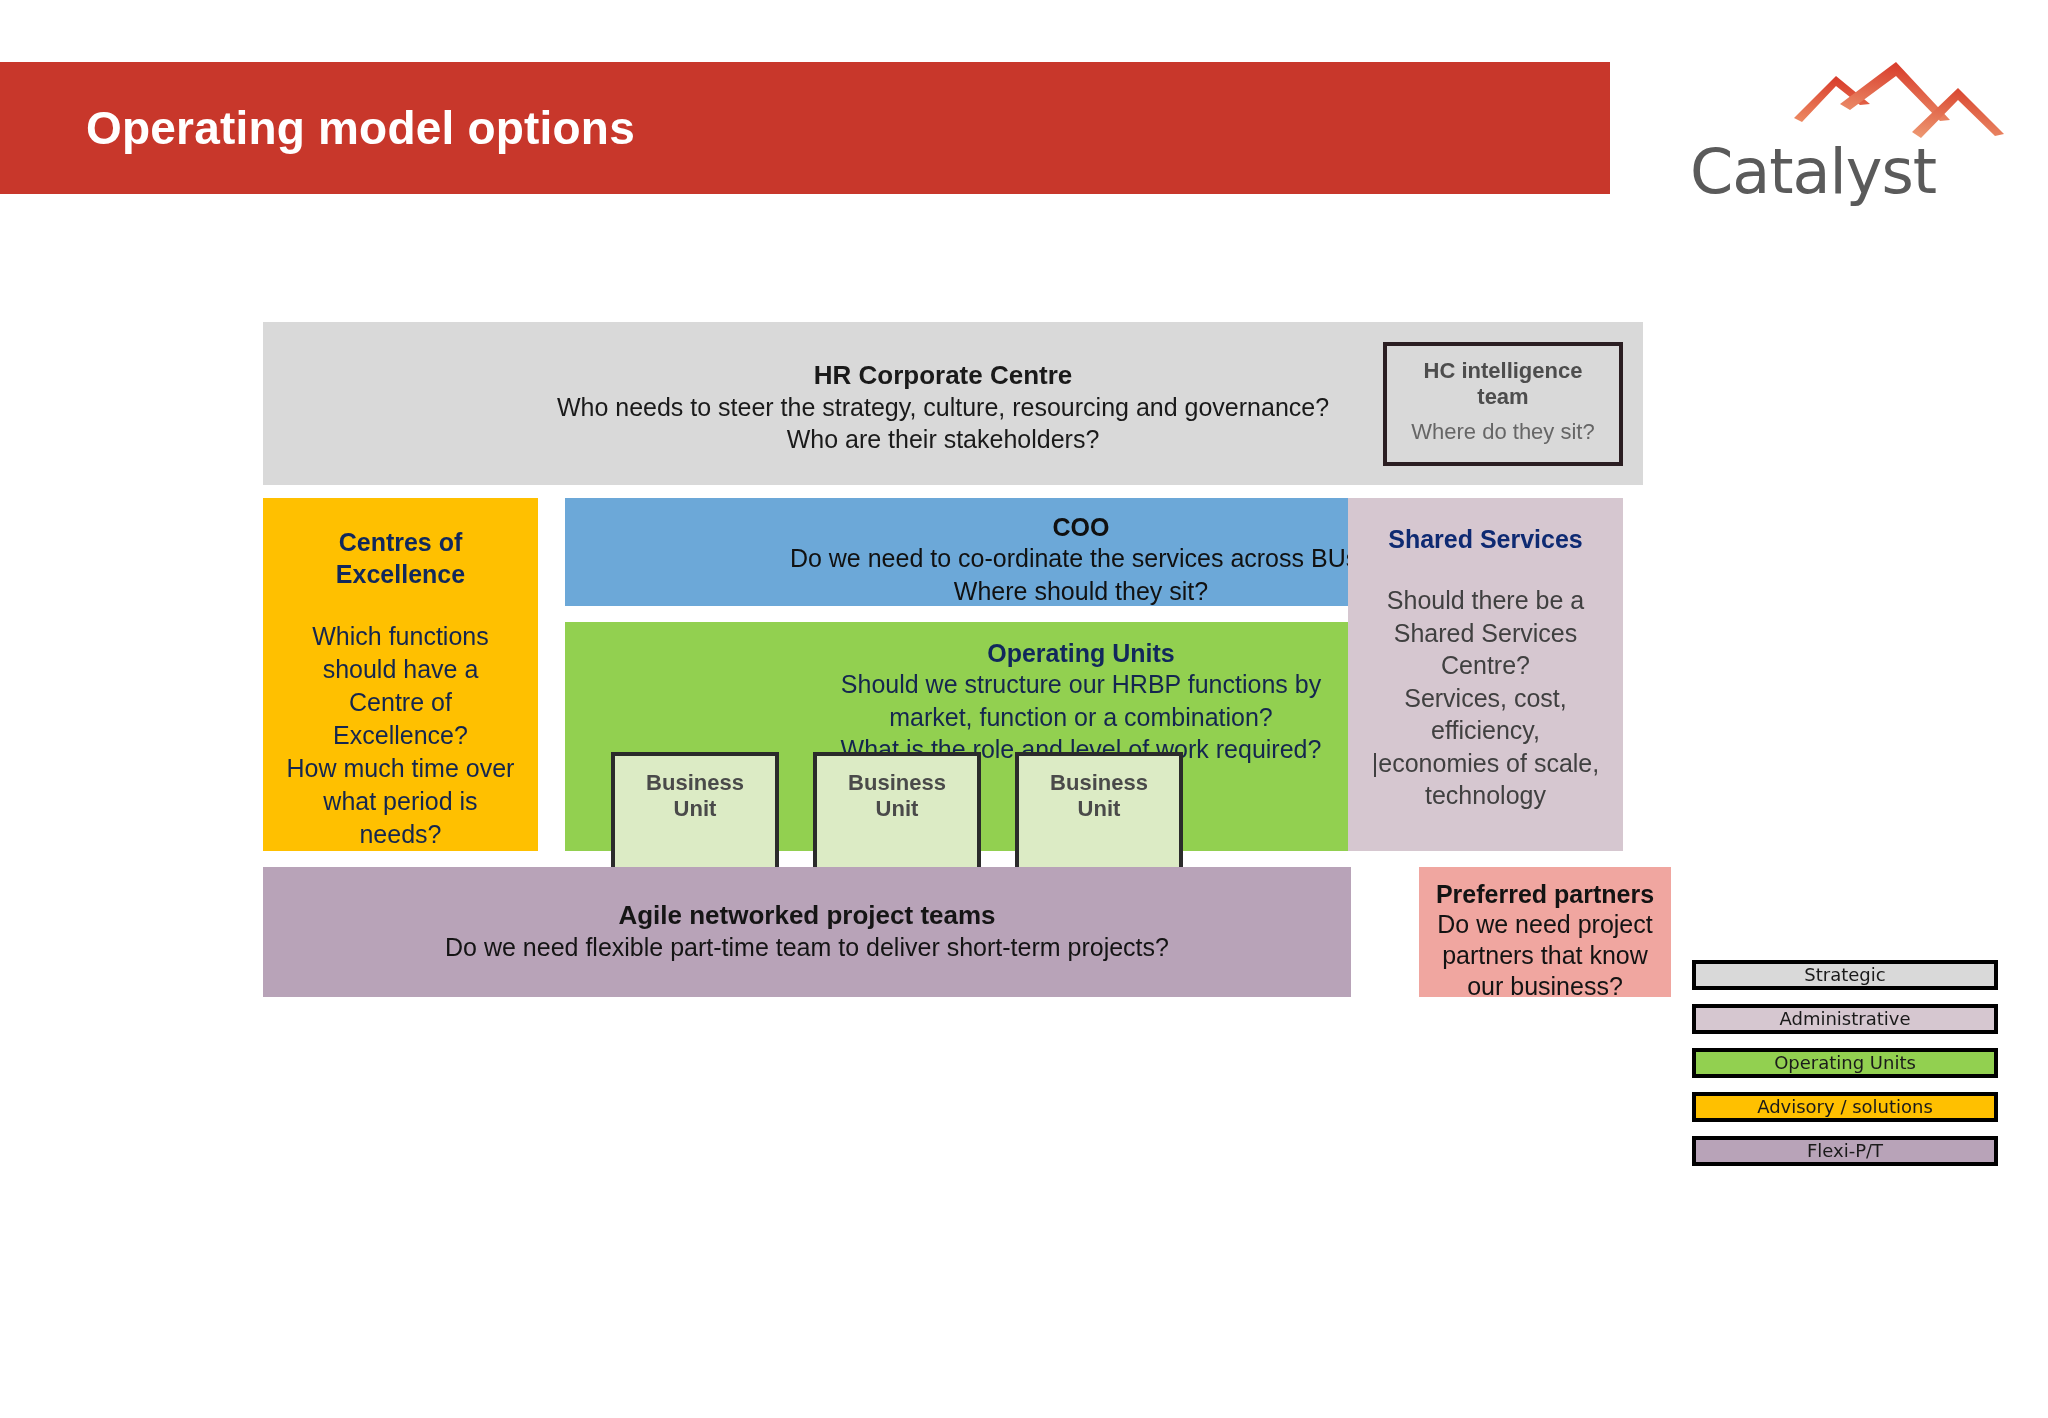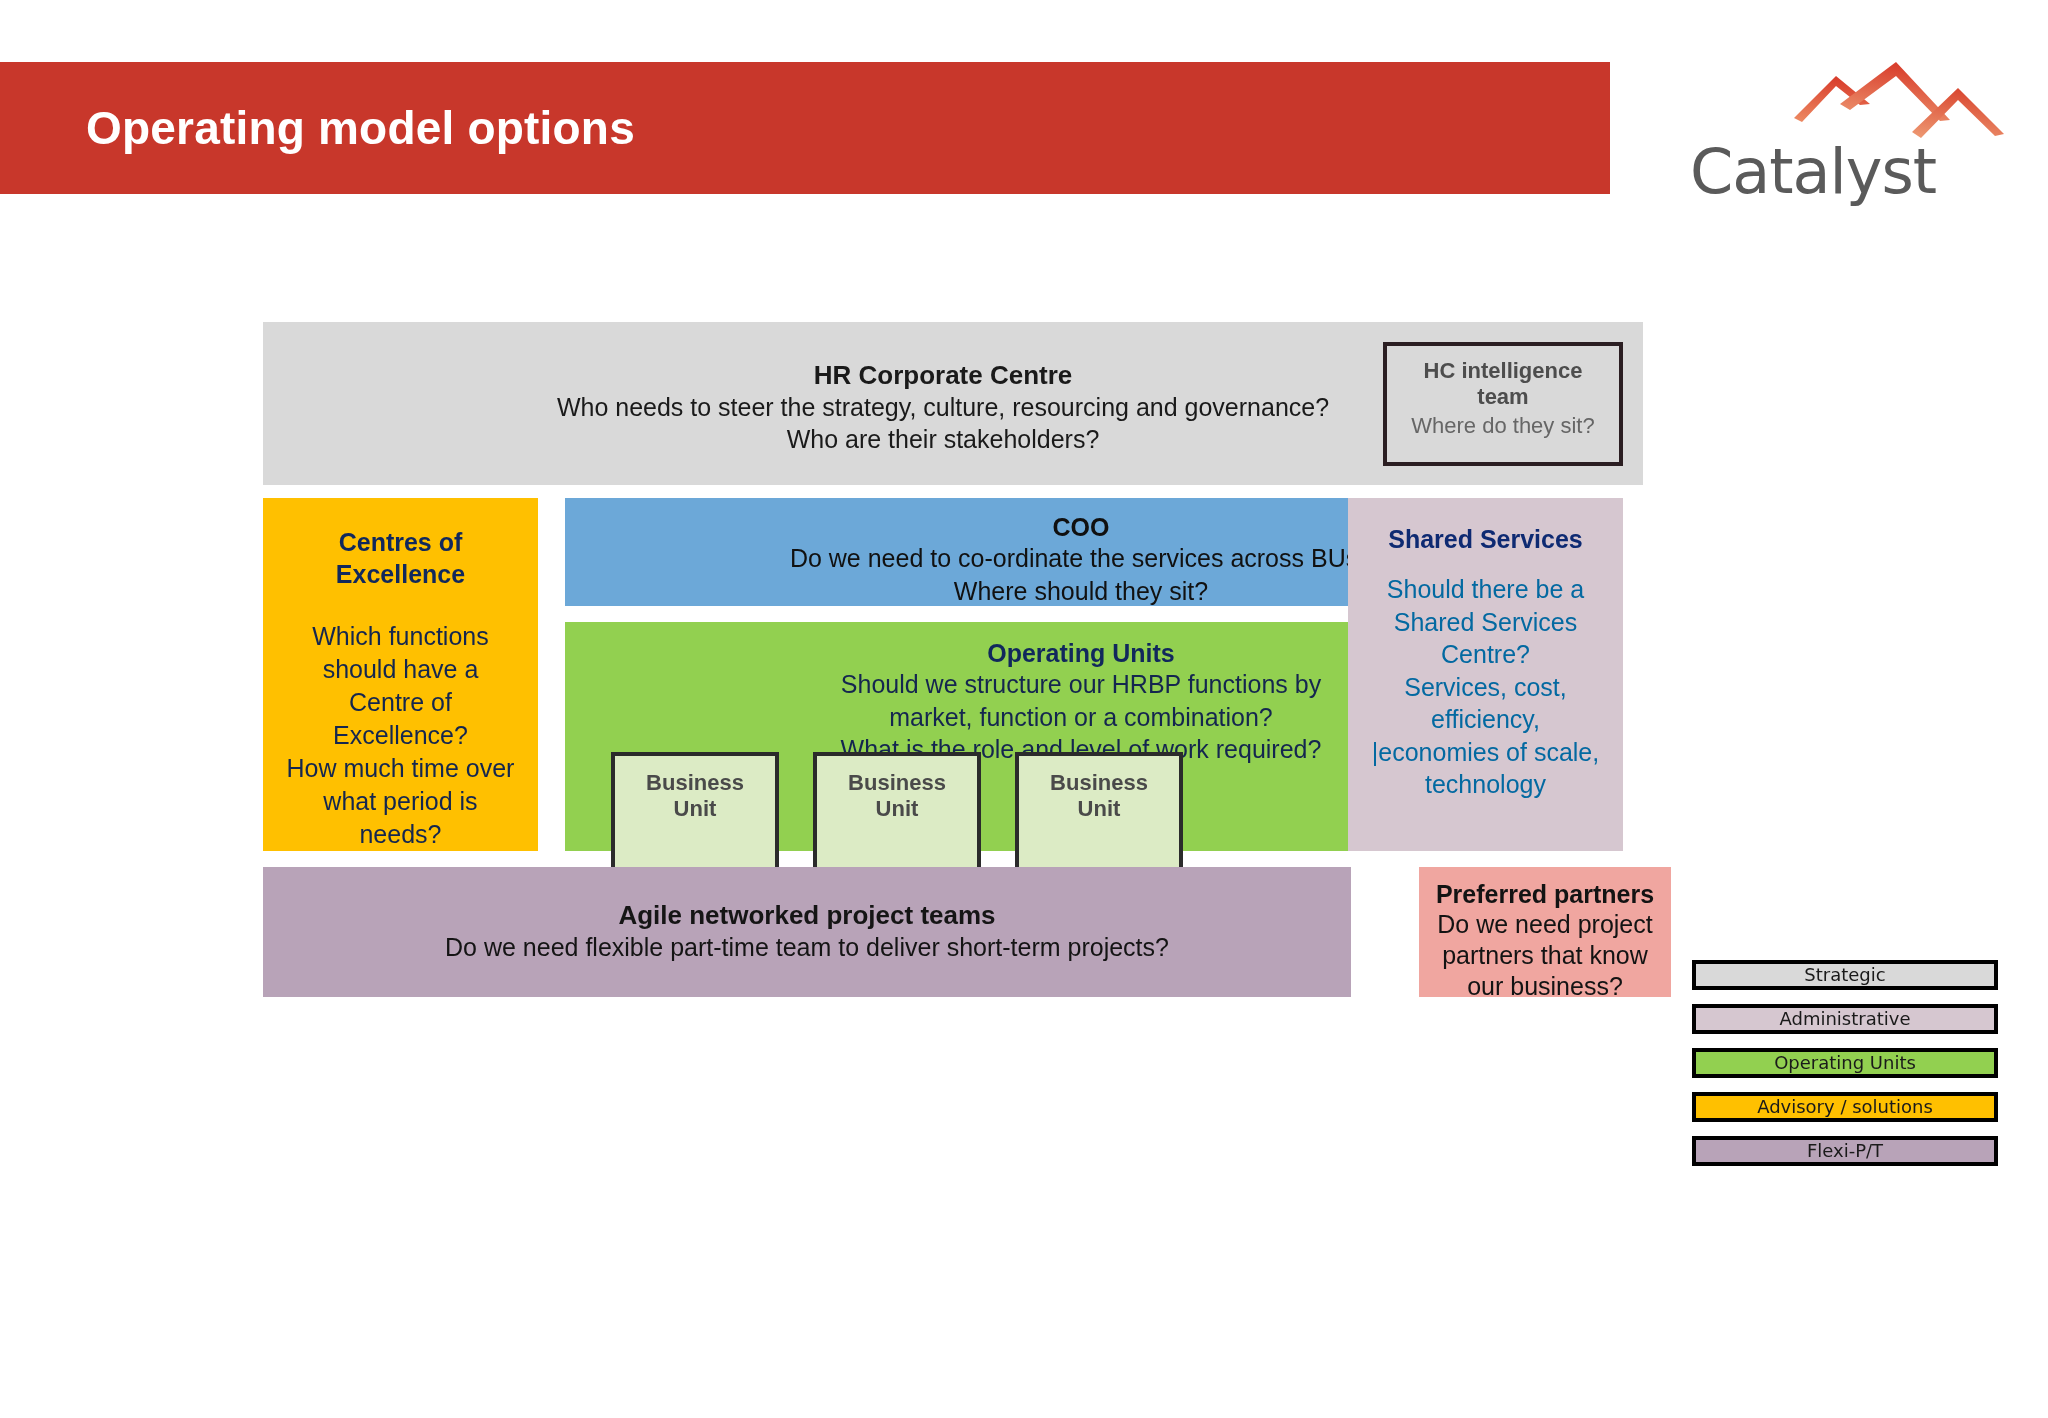--- a/index.html
+++ b/index.html
@@ -47,21 +47,21 @@
   #hr-centre .ttl{font-size:26px;color:#1a1a1a;line-height:1.18;}
   #hr-centre .bdy{font-size:25px;color:#1a1a1a;line-height:1.28;text-align:center;}
   #hr-text{position:absolute;left:180px;top:38px;width:1000px;text-align:center;}
 
   #hc-box{
     position:absolute;left:1120px;top:20px;width:240px;height:124px;
     background:#D9D9D9;border:4px solid #2B1E22;box-sizing:border-box;
     display:flex;flex-direction:column;align-items:center;padding-top:12px;
   }
   #hc-box .ttl{font-size:22px;color:#4D4D4D;line-height:1.2;text-align:center;font-weight:bold;}
-  #hc-box .bdy{font-size:22px;color:#666666;line-height:1.2;text-align:center;margin-top:2px;}
+  #hc-box .bdy{font-size:22px;color:#666666;line-height:1.2;text-align:center;margin-top:8px;}
 
   
   #coe{
     left:0;top:176px;width:275px;height:353px;background:#FFC000;
     padding:28px 12px 0;
   }
   #coe .ttl{font-size:25px;color:#11285C;line-height:1.28;text-align:center;font-weight:bold;}
   #coe .bdy{font-size:25px;color:#14264F;line-height:1.32;text-align:center;margin-top:30px;}
 
   
@@ -91,21 +91,21 @@
   .bu span{
     font-size:22px;font-weight:bold;color:#4A4A4A;line-height:1.2;text-align:center;
   }
 
   
   #ss{
     left:1085px;top:176px;width:275px;height:353px;background:#D6C7D0;
     padding-top:26px;
   }
   #ss .ttl{font-size:25px;color:#0E2A72;font-weight:bold;line-height:1.2;}
-  #ss .bdy{font-size:25px;color:#0369a1;line-height:1.3;text-align:center;margin-top:19px;}
+  #ss .bdy{font-size:25px;color:#404040;line-height:1.3;text-align:center;margin-top:30px;}
 
   
   #agile{
     left:0;top:545px;width:1088px;height:130px;background:#B8A3B8;
     justify-content:center;
   }
   #agile .ttl{font-size:26px;color:#151515;font-weight:bold;line-height:1.2;}
   #agile .bdy{font-size:25px;color:#141414;line-height:1.3;text-align:center;}
 
   

